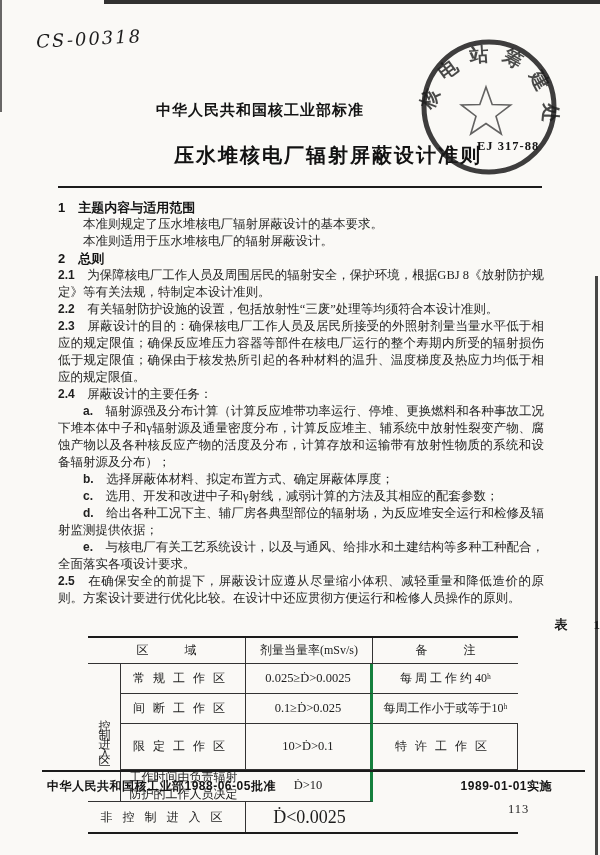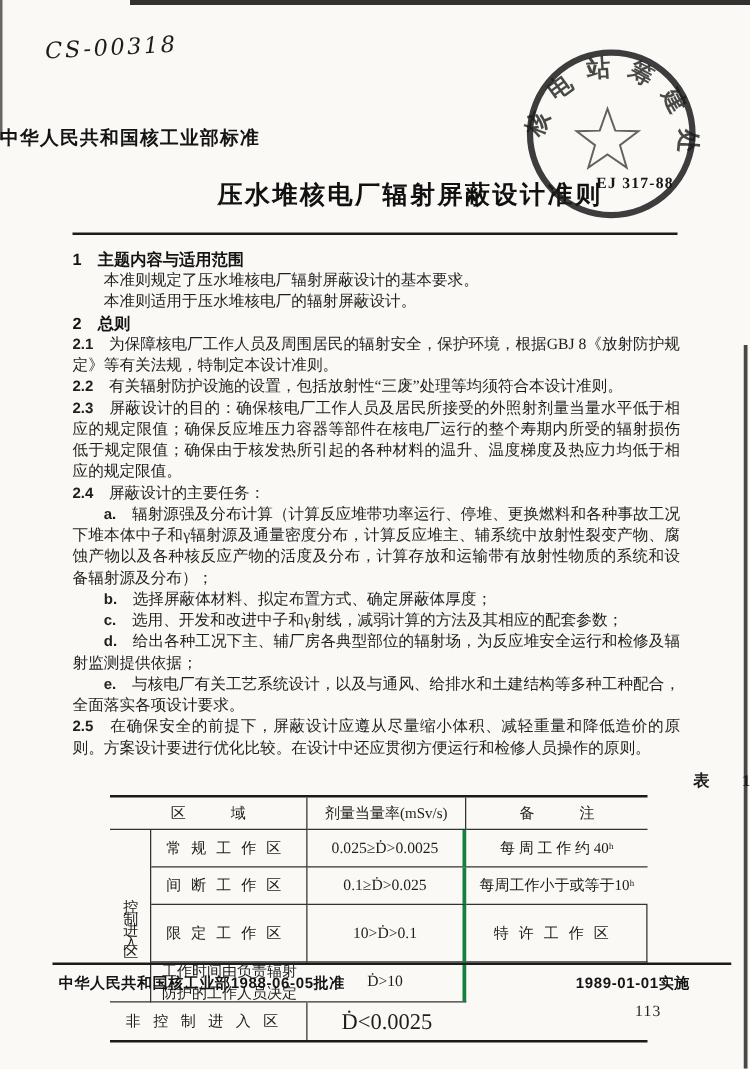--- a/index.html
+++ b/index.html
@@ -14,21 +14,21 @@
   .edge-right{position:absolute;top:276px;bottom:0;right:2px;width:3px;background:#1a1a1a;opacity:.8;}
   .edge-left{position:absolute;top:0;left:0;width:2px;height:112px;background:#2a2a2a;opacity:.7;}
 
   .handwritten{
     position:absolute;left:36px;top:28px;
     font-style:italic;font-size:18px;letter-spacing:2px;
     transform:rotate(-3deg);color:#1c1c1c;
     font-family:"DejaVu Serif",serif;
   }
   .org-title{
-    position:absolute;top:101px;left:0;width:520px;text-align:left;
+    position:absolute;top:101px;left:0;width:520px;text-align:center;
     font-family:"Liberation Sans","DejaVu Sans",sans-serif;
     font-weight:bold;font-size:15px;letter-spacing:1px;color:#141414;
   }
   .doc-title{
     position:absolute;top:142px;left:0;width:600px;text-align:center;
     font-family:"Liberation Sans","DejaVu Sans",sans-serif;
     font-weight:bold;font-size:20px;letter-spacing:2px;color:#111;padding-left:28px;
   }
   .std-no{
     position:absolute;top:139px;left:477px;

